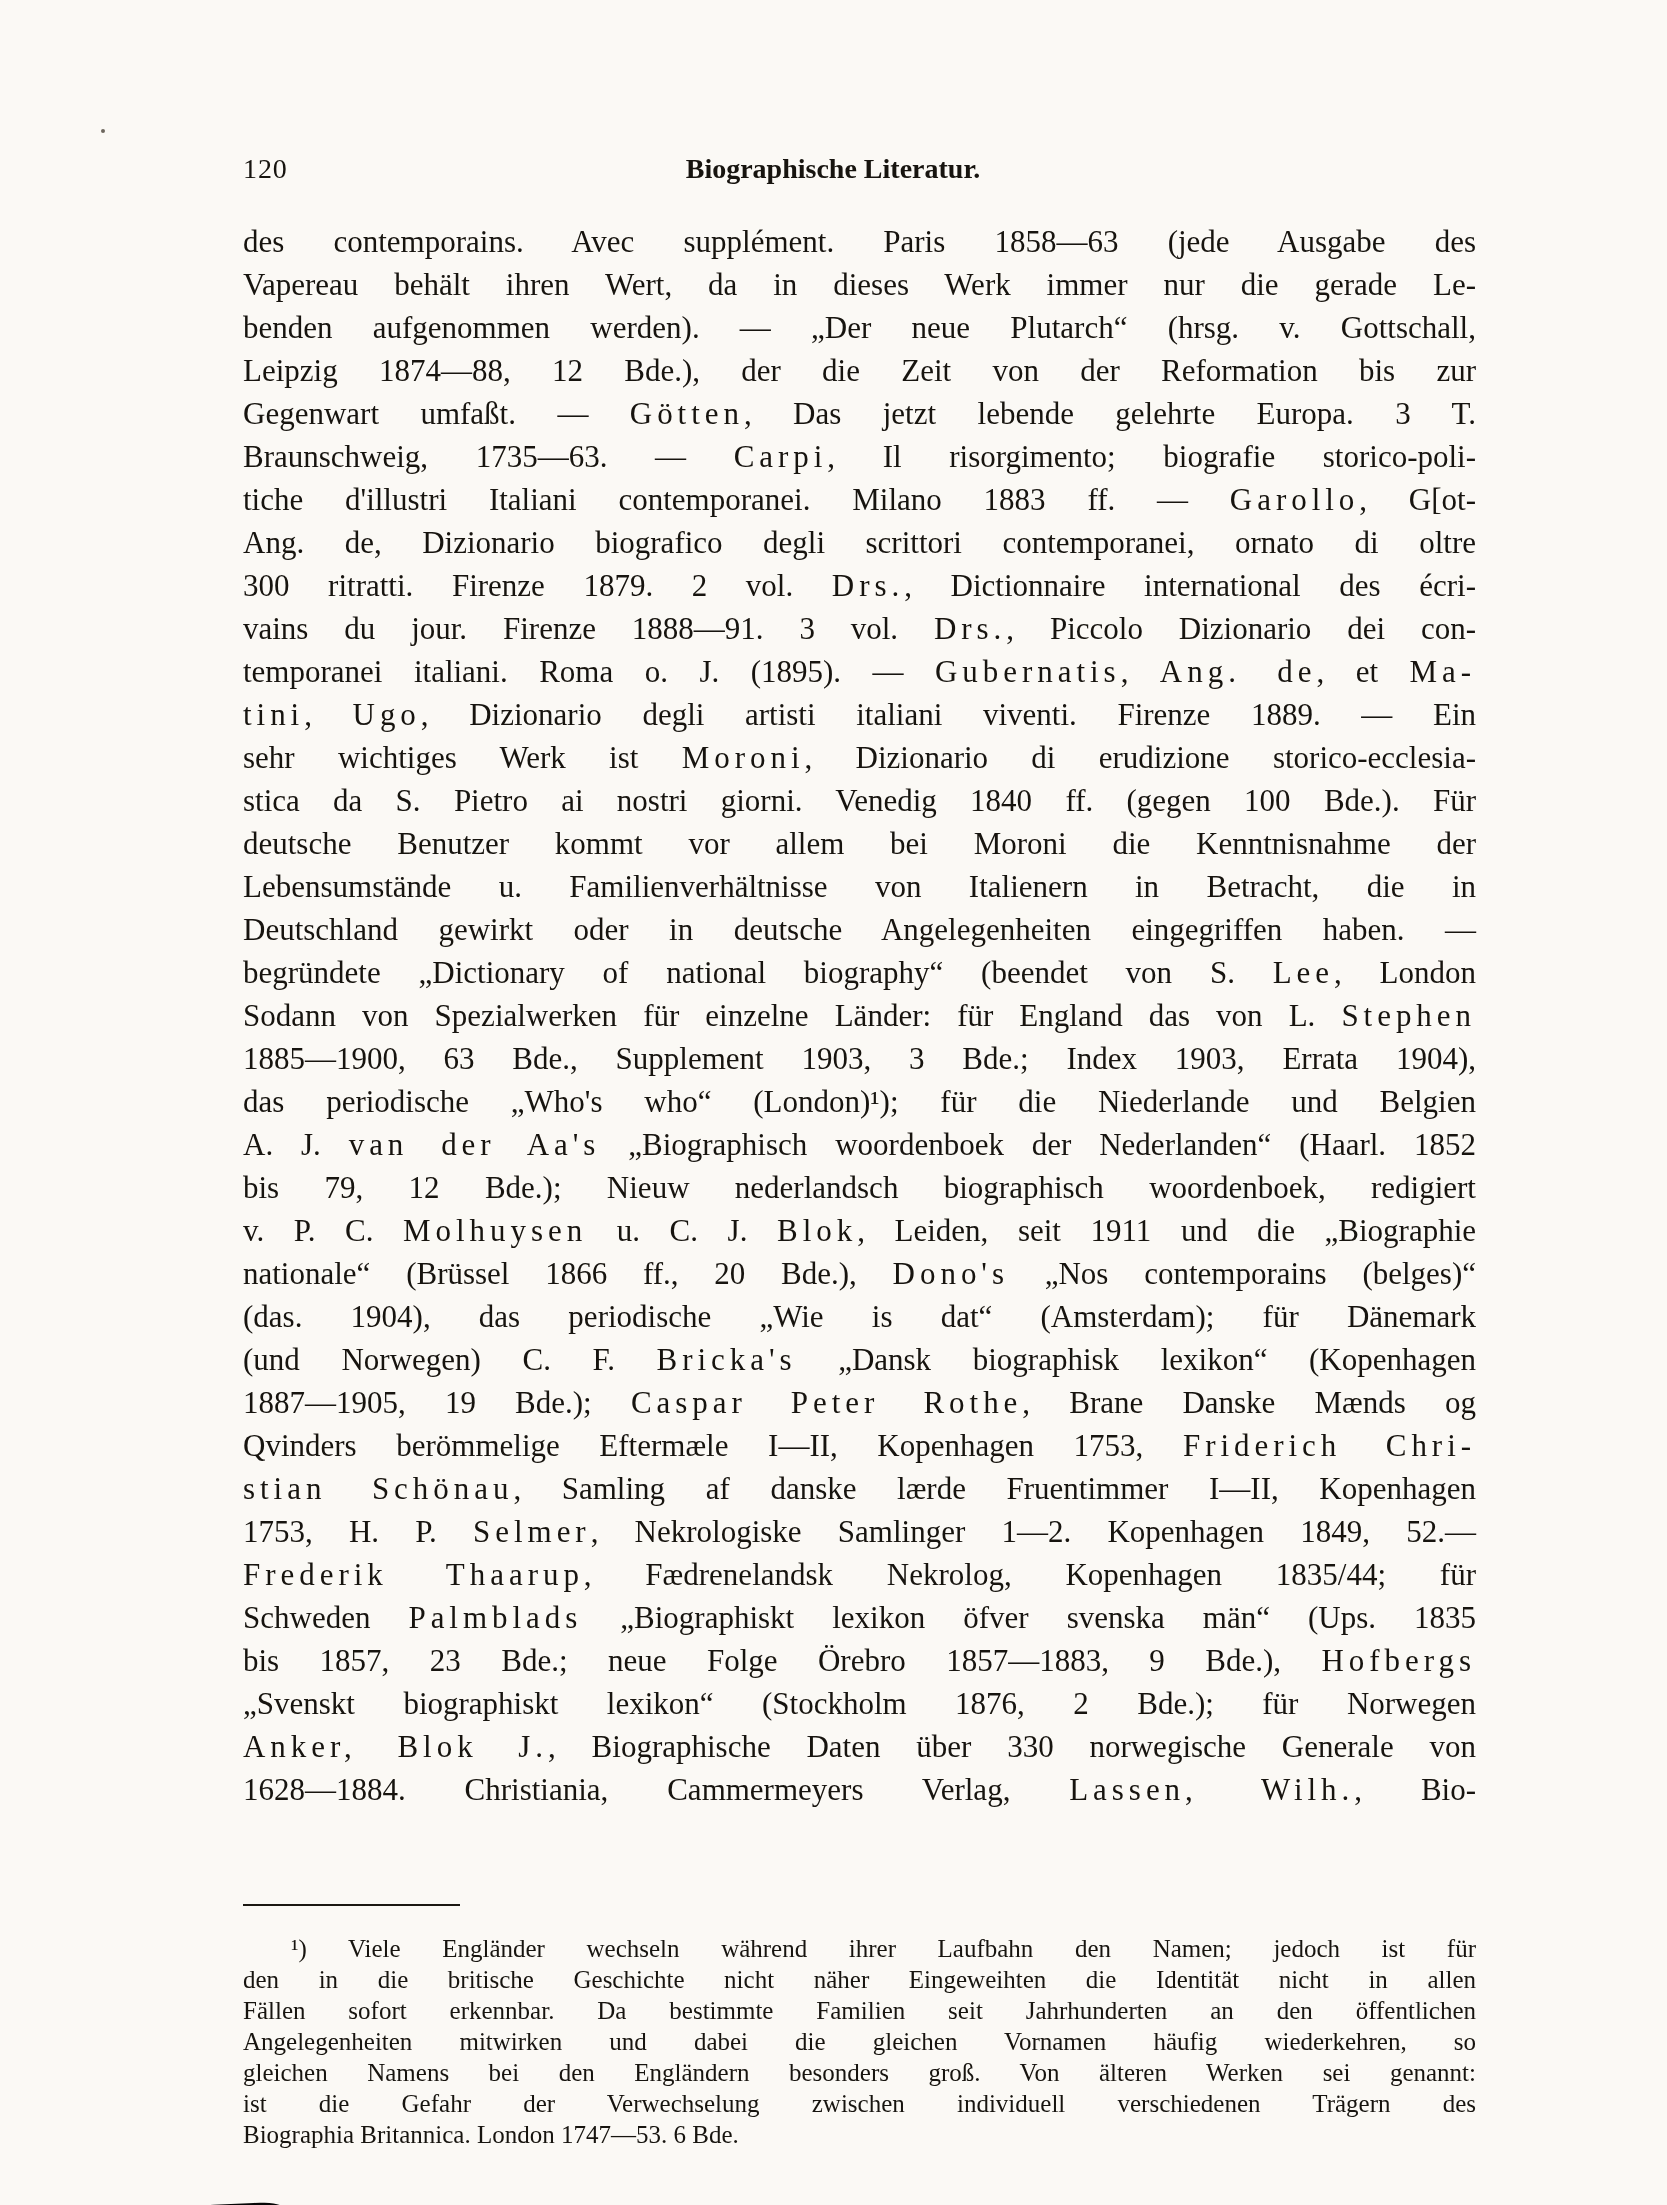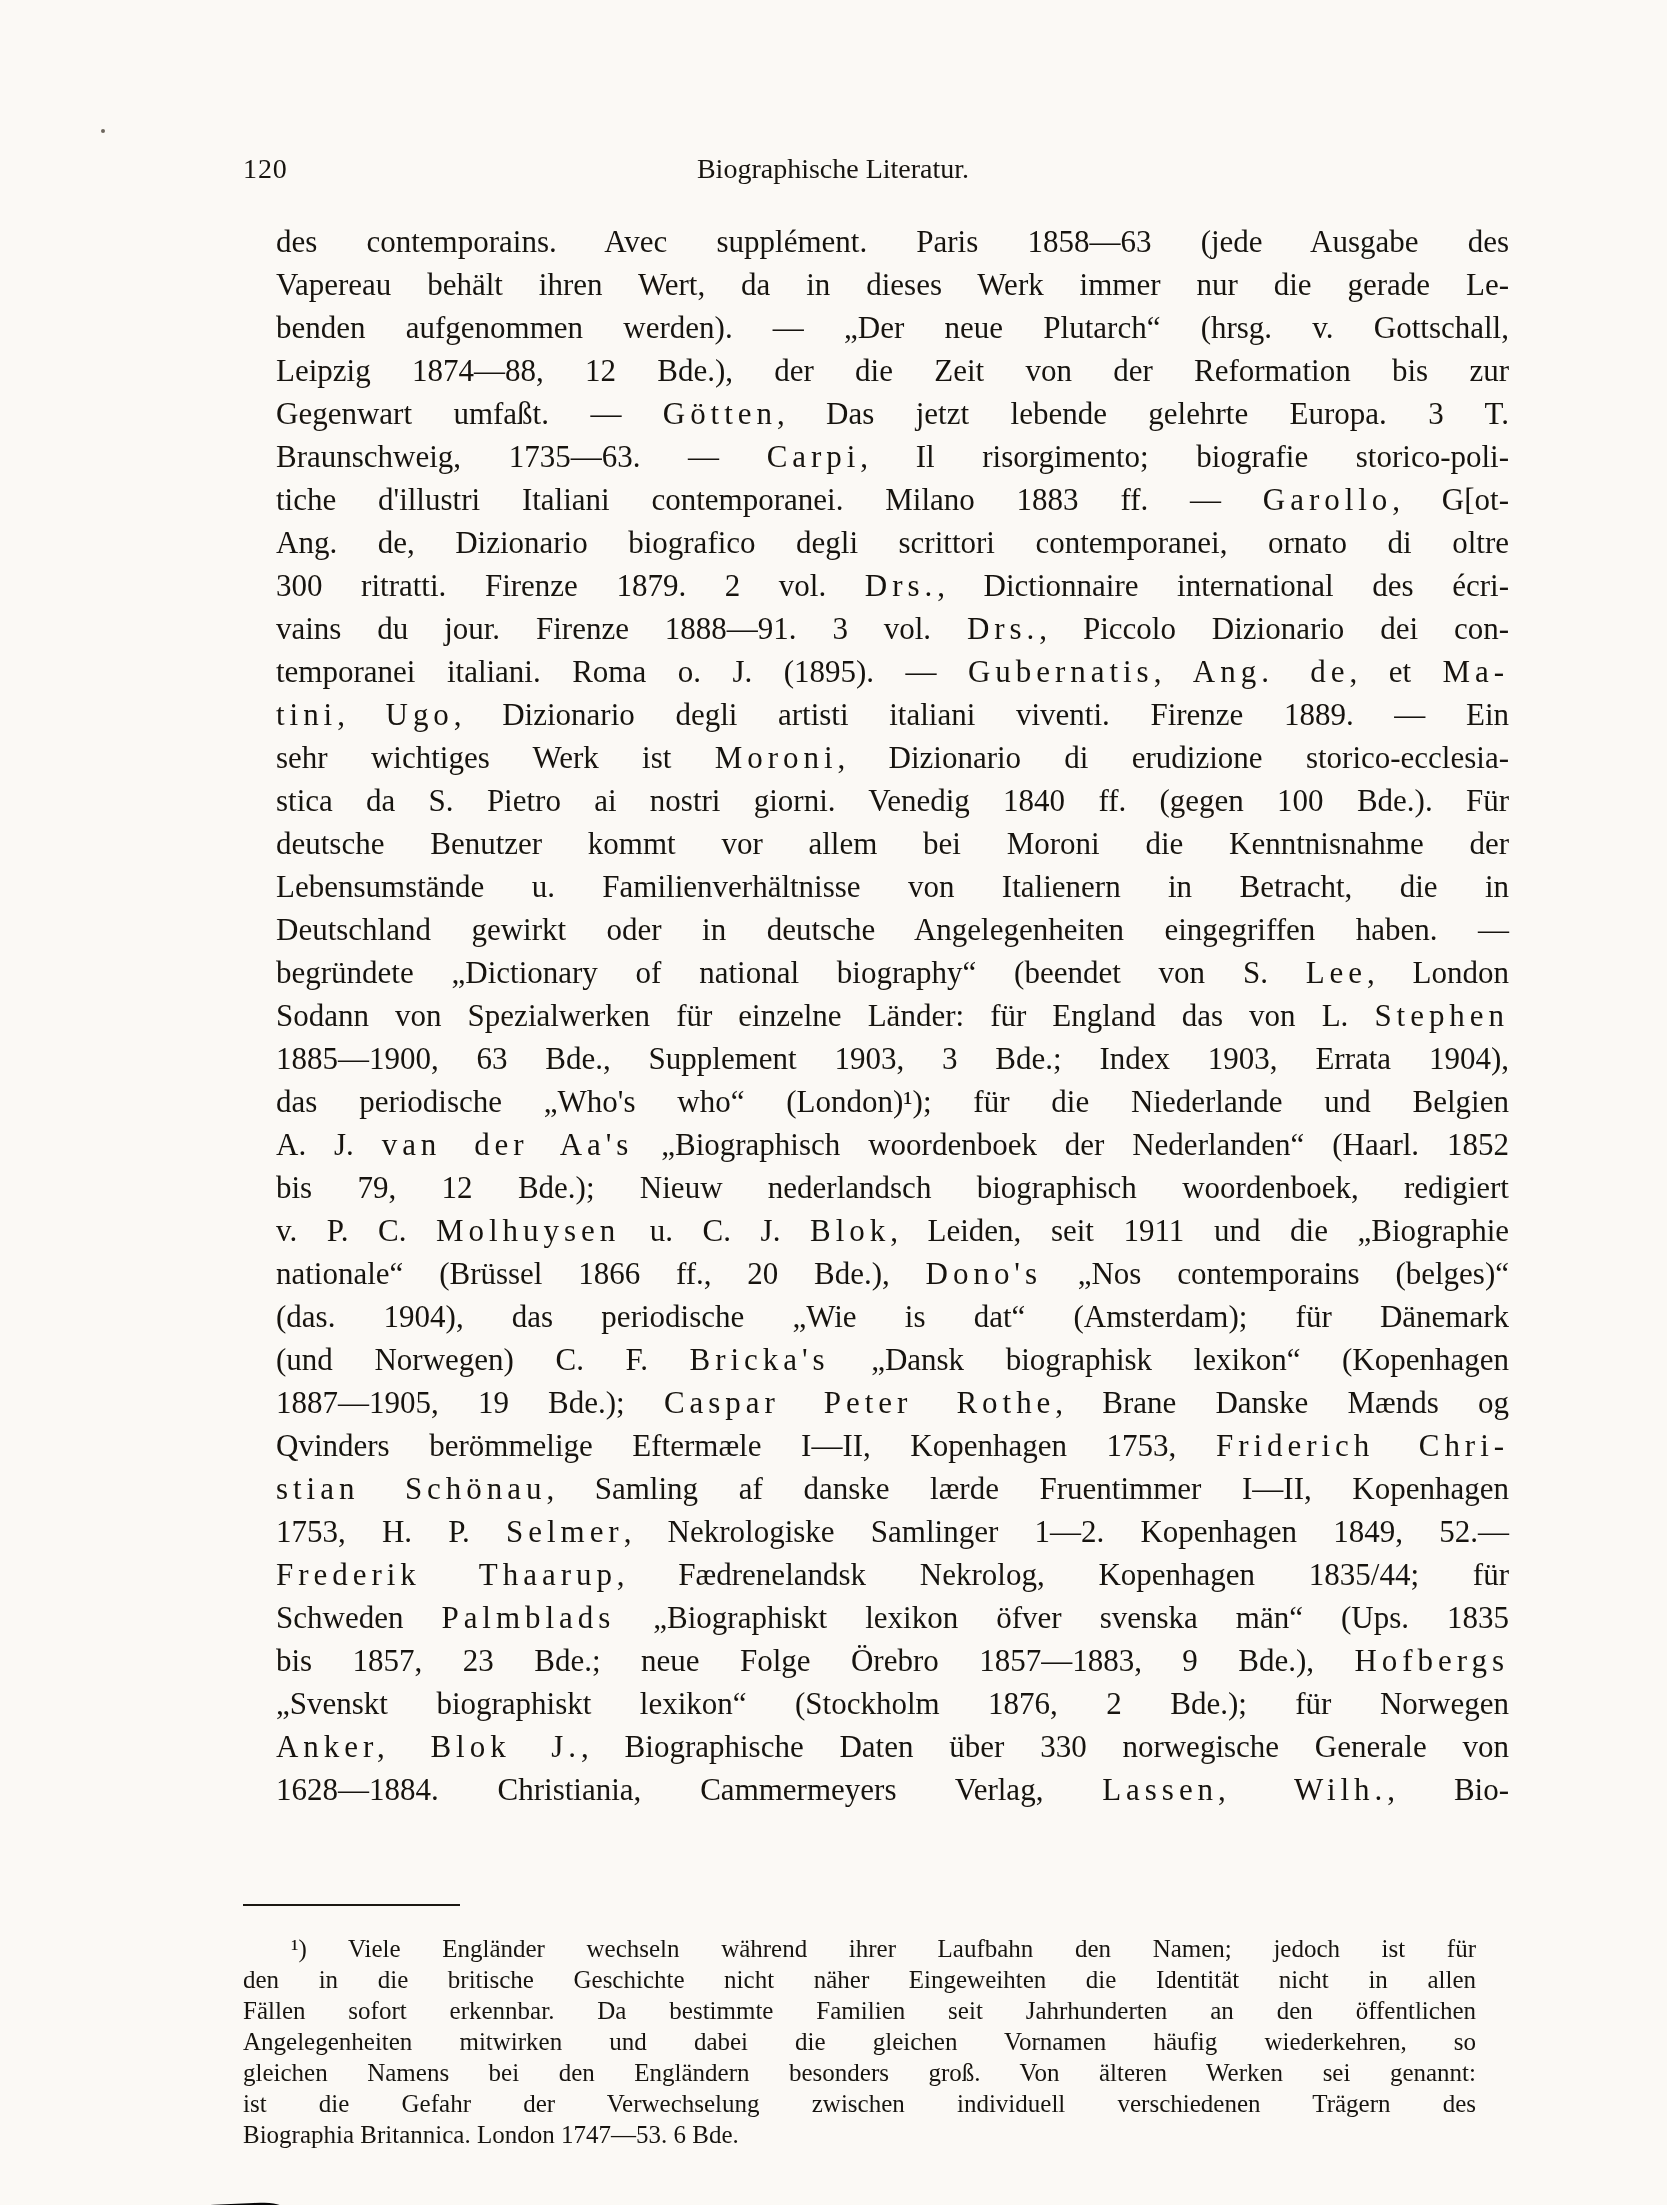--- a/index.html
+++ b/index.html
@@ -26,30 +26,29 @@
     top: 0;
     font-weight: normal;
     letter-spacing: 0.9px;
   }
   .header-title {
     position: absolute;
     left: 0;
     right: 53px;
     top: 0;
     text-align: center;
-    font-weight: normal;
+    font-weight: bold;
   }
   .body-text {
     position: absolute;
     top: 220px;
     left: 243px;
     width: 1233px;
     font-size: 31px;
     line-height: 43px;
-    margin-left: 33px;
   }
   .textline {
     text-align: justify;
     text-align-last: justify;
   }
   .sperr { letter-spacing: 0.16em; }
   .footnote-rule {
     position: absolute;
     top: 1904px;
     left: 243px;

